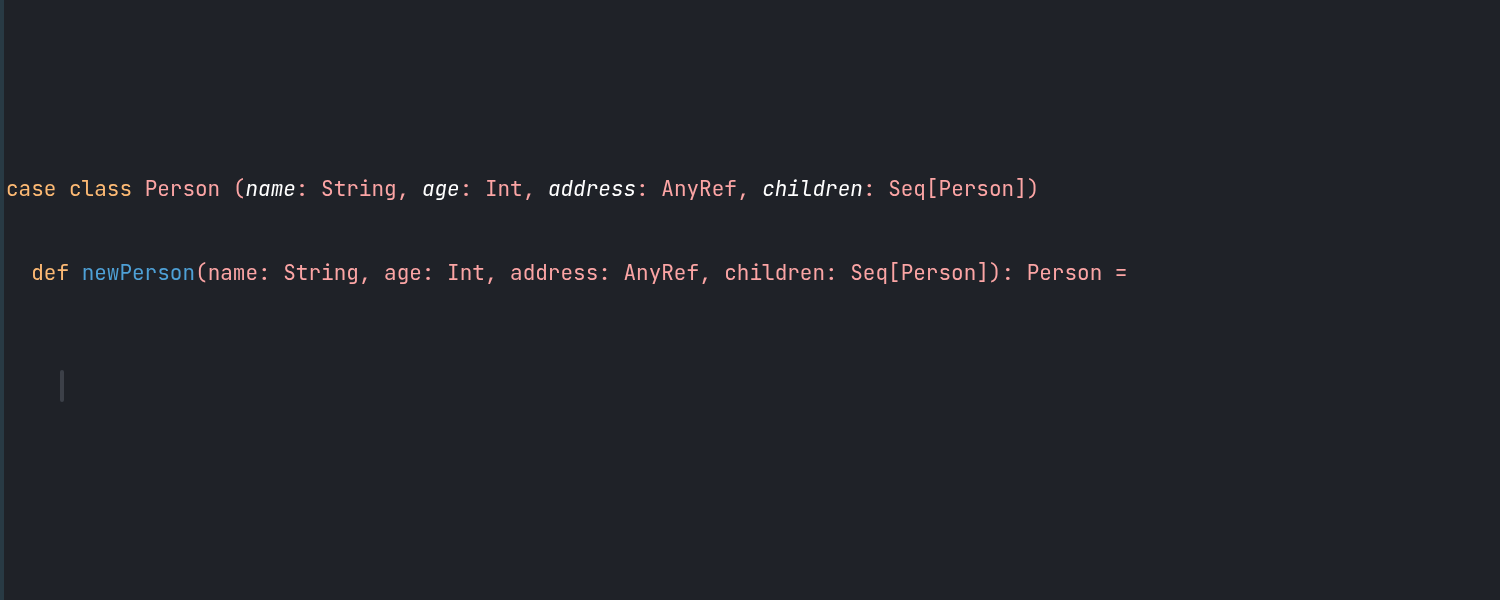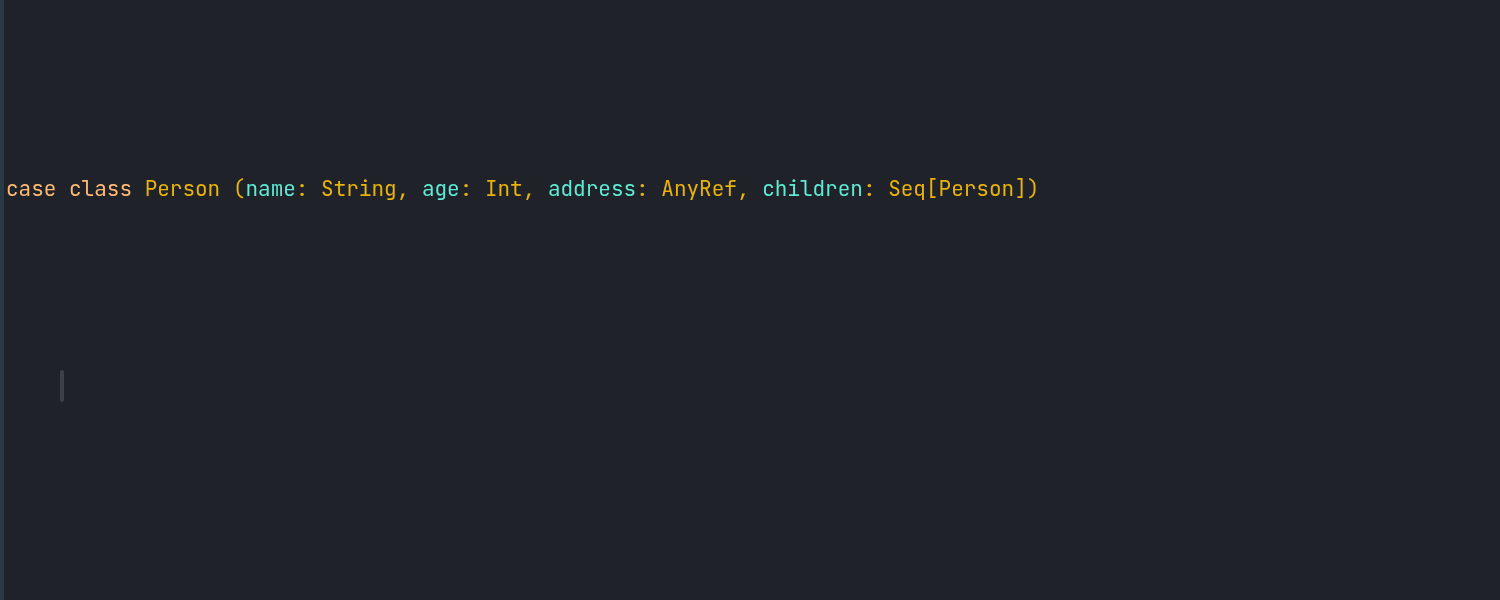--- a/index.html
+++ b/index.html
@@ -1,37 +1,38 @@
 <!DOCTYPE html>
 <html><head>
 <meta charset="utf-8">
 <style>
   html,body{margin:0;padding:0;width:1500px;height:600px;background:#1f2228;overflow:hidden;font-family:ui-monospace,"JetBrains Mono","Fira Code",Menlo,Consolas,monospace;font-size:21px}
   .editor{position:relative;padding:0 0 0 6px;color:#9aa2ad;line-height:42px}
   .line{white-space:pre}
   .caret{position:absolute;left:0;top:0;width:4px;height:600px;background:#66d9ff22}
   .kw{color:#fdba74}
-  .param{color:#5eead4;}
+  .param{color:#ffffff;font-style:italic}
   .it{font-style:italic}
   .fn{color:#4ea0d6}
-  .txt{color:#eab308}
+  .txt{color:#fca5a5}
   .hint-overlay{position:absolute;left:60px;top:370px;width:4px;height:32px;background:#3c4048;border-radius:2px}
 </style>
 </head>
 <body>
 
 <div class="editor">
   <div class="caret"></div>
 
   <div class="line"> </div>
   <div class="line"> </div>
   <div class="line"> </div>
   <div class="line"> </div>
 
   <div class="line"><span class="kw">case</span><span> </span><span class="kw">class</span><span> </span><span class="txt">Person</span><span class="txt"> </span><span class="txt">(</span><span class="param">name</span><span class="txt">: </span><span class="txt">String</span><span class="txt">, </span><span class="param">age</span><span class="txt">: </span><span class="txt">Int</span><span class="txt">, </span><span class="param">address</span><span class="txt">: </span><span class="txt">AnyRef</span><span class="txt">, </span><span class="param">children</span><span class="txt">: </span><span class="txt">Seq[Person]</span><span class="txt">)</span></div>
 
   <div class="line"> </div>
 
 
+  <div class="line"><span>  </span><span class="kw">def</span><span> </span><span class="fn">newPerson</span><span class="txt">(name: String, age: Int, address: AnyRef, children: Seq[Person]): Person =</span></div>
 
 
   <div class="hint-overlay"></div>
 </div>
 
 </body></html>

